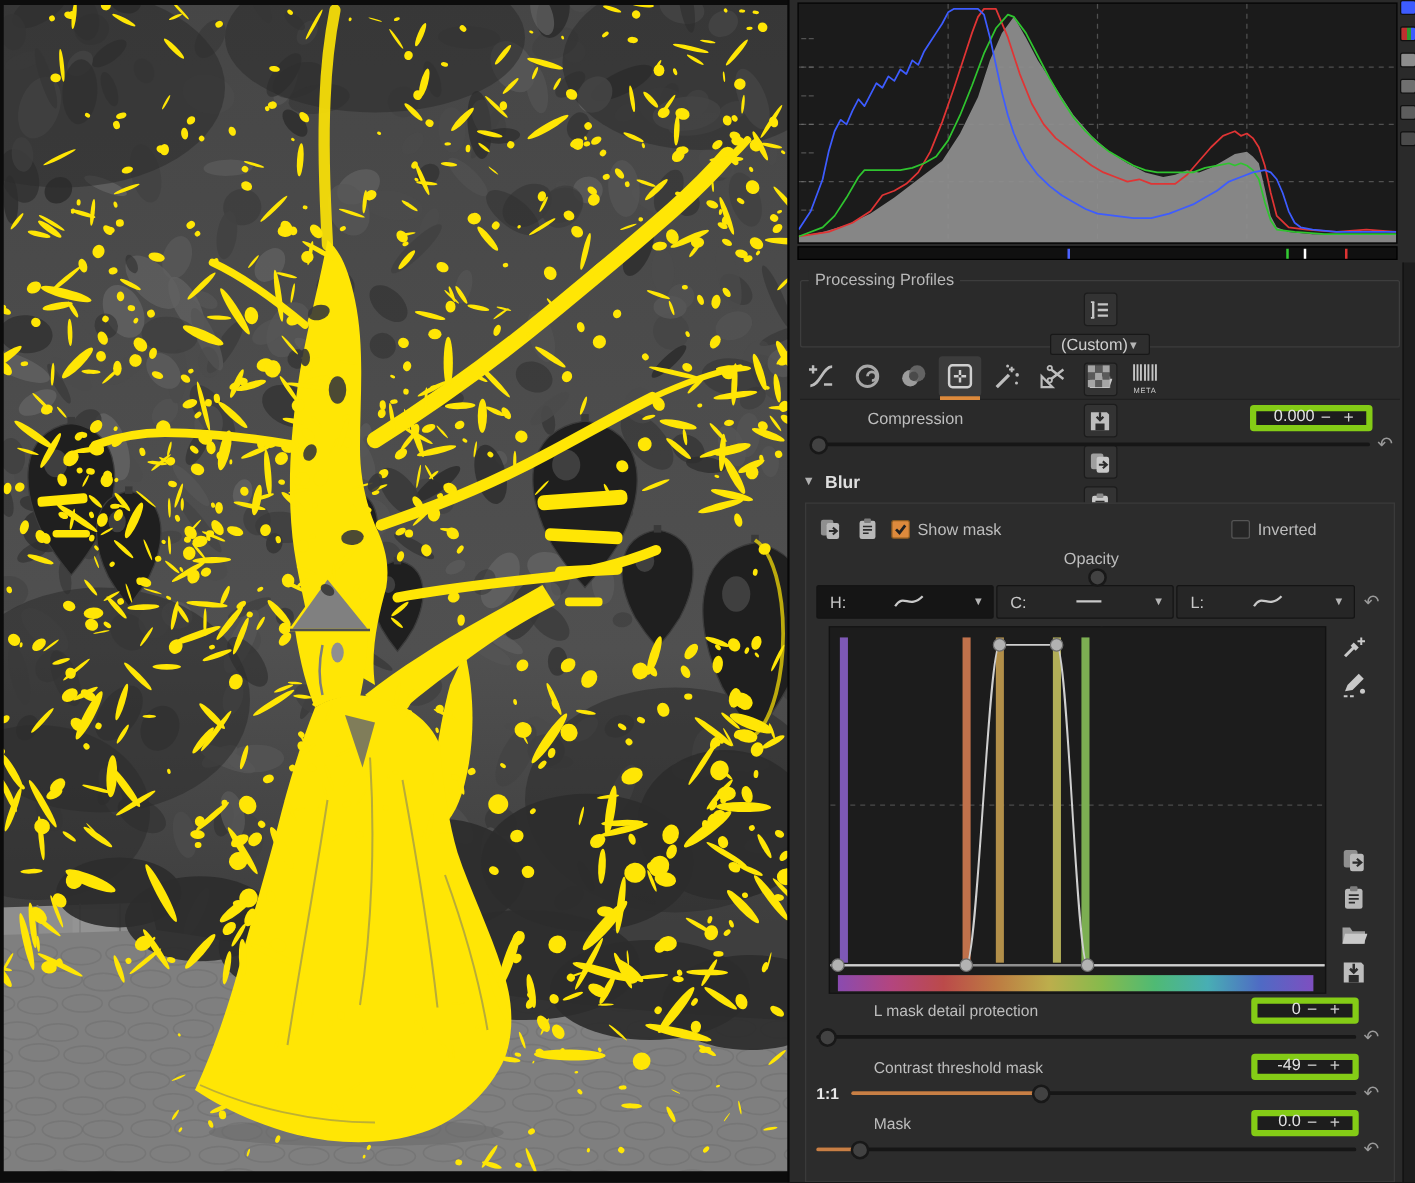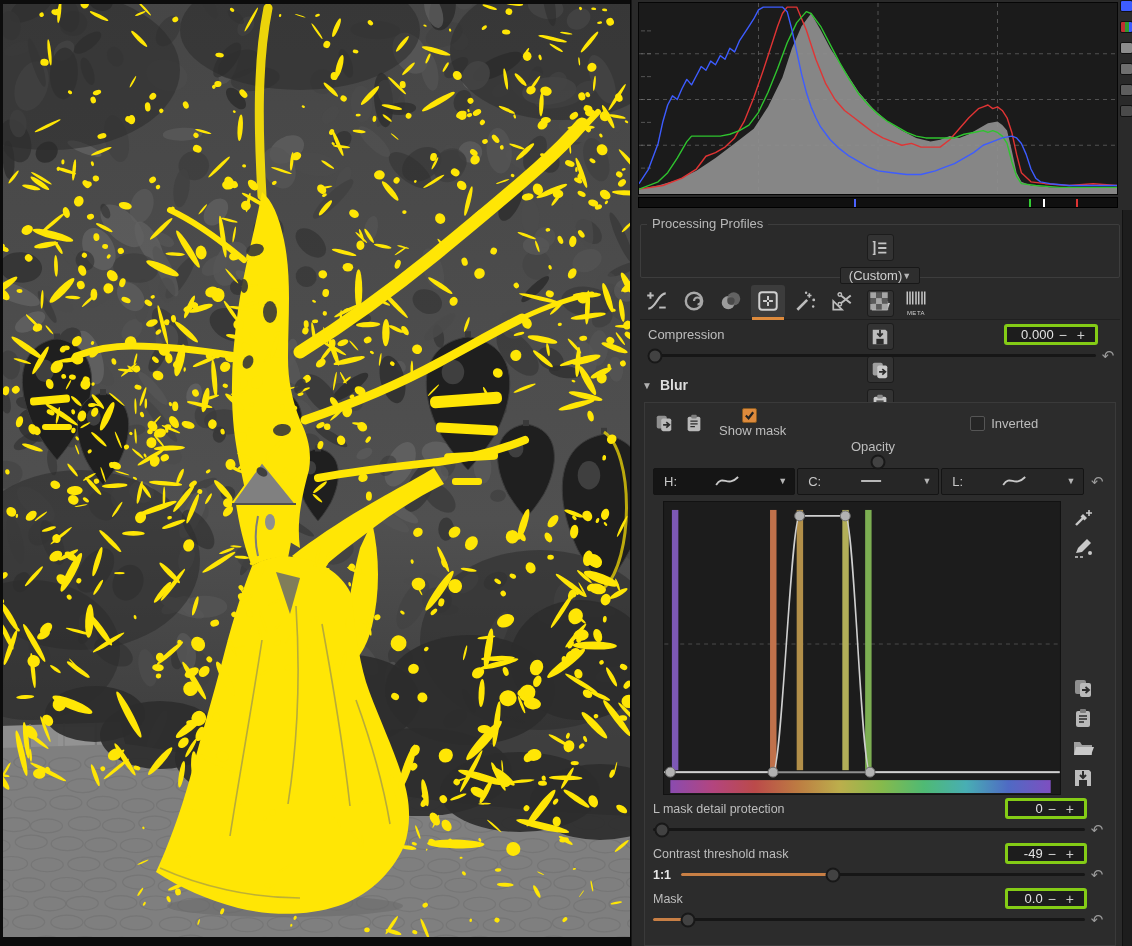--- a/index.html
+++ b/index.html
@@ -35,28 +35,28 @@
 
   
   #tabs{position:absolute;left:8px;top:283px;width:480px;height:37px;display:flex;gap:3px;align-items:center;border-bottom:1px solid #202020;}
   .tab{position:relative;width:34px;height:32px;display:flex;align-items:center;justify-content:center;border-radius:3px;}
   .tab.selected{background:#3c3c3c;}
   .tab.selected::after{content:"";position:absolute;left:1px;right:1px;bottom:-3px;height:3px;background:var(--accent2);}
   .tab .meta-label{position:absolute;bottom:1px;left:0;right:0;text-align:center;font-size:6px;color:#cfcfcf;letter-spacing:.5px;}
 
   
   .plabel{font-size:13px;color:#bdbdbd;}
-  .spin{display:flex;align-items:center;height:21px;background:#1d1d1d;border:3px solid #84cc16;border-radius:3px;color:#e3e3e3;font-size:13px;padding:0 5px;}
+  .spin{display:flex;align-items:flex-end;height:21px;background:#1d1d1d;border:5px solid #84cc16;border-radius:3px;color:#e3e3e3;font-size:13px;padding:0 5px;}
   .spin .spin-val{min-width:42px;text-align:right;}
   .spin .spin-btn{padding:0 5px;color:#cfcfcf;font-size:14px;line-height:1;}
   .reset{width:20px;text-align:center;color:#9a9a9a;font-size:15px;line-height:1;}
   .track{position:relative;flex:1;height:3px;background:#161616;border-radius:2px;}
   .track .fill{position:absolute;left:0;top:0;height:3px;background:var(--accent);border-radius:2px;}
   .track .knob{position:absolute;top:50%;width:15px;height:15px;border-radius:50%;background:#424242;border:2px solid #181818;transform:translate(-50%,-50%);}
-  .param-top{display:flex;align-items:center;justify-content:space-between;height:21px;padding-right:20px;}
+  .param-top{display:flex;align-items:center;justify-content:space-between;height:21px;padding-right:20px;margin-left:46px;}
   .param-slider{display:flex;align-items:center;height:21px;gap:2px;}
 
   #compression{position:absolute;left:16px;top:324px;width:470px;}
 
   
   #maskgroup{position:absolute;left:8px;top:372px;width:482px;height:574px;}
   #mask-header{display:flex;align-items:center;height:26px;gap:6px;}
   #mask-expander{font-size:10px;color:#b0b0b0;width:14px;text-align:center;}
   #mask-title{font-size:14px;font-weight:bold;color:#dedede;}
   #mask-name{margin-left:auto;width:280px;height:22px;background:#242424;border:1px solid #1b1b1b;border-radius:2px;color:#8f8f8f;font-size:13px;text-align:right;padding:2px 8px;}
@@ -1773,21 +1773,21 @@
                 <path d="M10,13 H16 M13.5,10 L17,13 L13.5,16" stroke="#2b2b2b" stroke-width="1.8" fill="none"></path>
               </svg>
           </div>
           <div class="icon-sm">
             <svg width="20" height="20" viewBox="0 0 22 22">
                 <rect x="4" y="4" width="14" height="16" rx="2" fill="#b9b9b9"></rect>
                 <rect x="8" y="2" width="6" height="4" rx="1" fill="#7d7d7d"></rect>
                 <path d="M7,9 H15 M7,12 H15 M7,15 H12" stroke="#2b2b2b" stroke-width="1.4"></path>
               </svg>
           </div>
-          <div style="display:flex;align-items:center;flex-direction:column;">
+          <div style="display:flex;align-items:center;">
             <div class="checkbox checked" id="cb-show">
               <svg width="11" height="11" viewBox="0 0 12 12">
                   <path d="M2,6 L5,9 L10,2.5" stroke="#222" stroke-width="2.4" fill="none"></path>
                 </svg>
             </div>
             <span class="cb-label">Show mask</span>
           </div>
           <div style="display:flex;align-items:center;margin-left:176px;">
             <div class="checkbox" id="cb-inv"></div>
             <span class="cb-label">Inverted</span>

